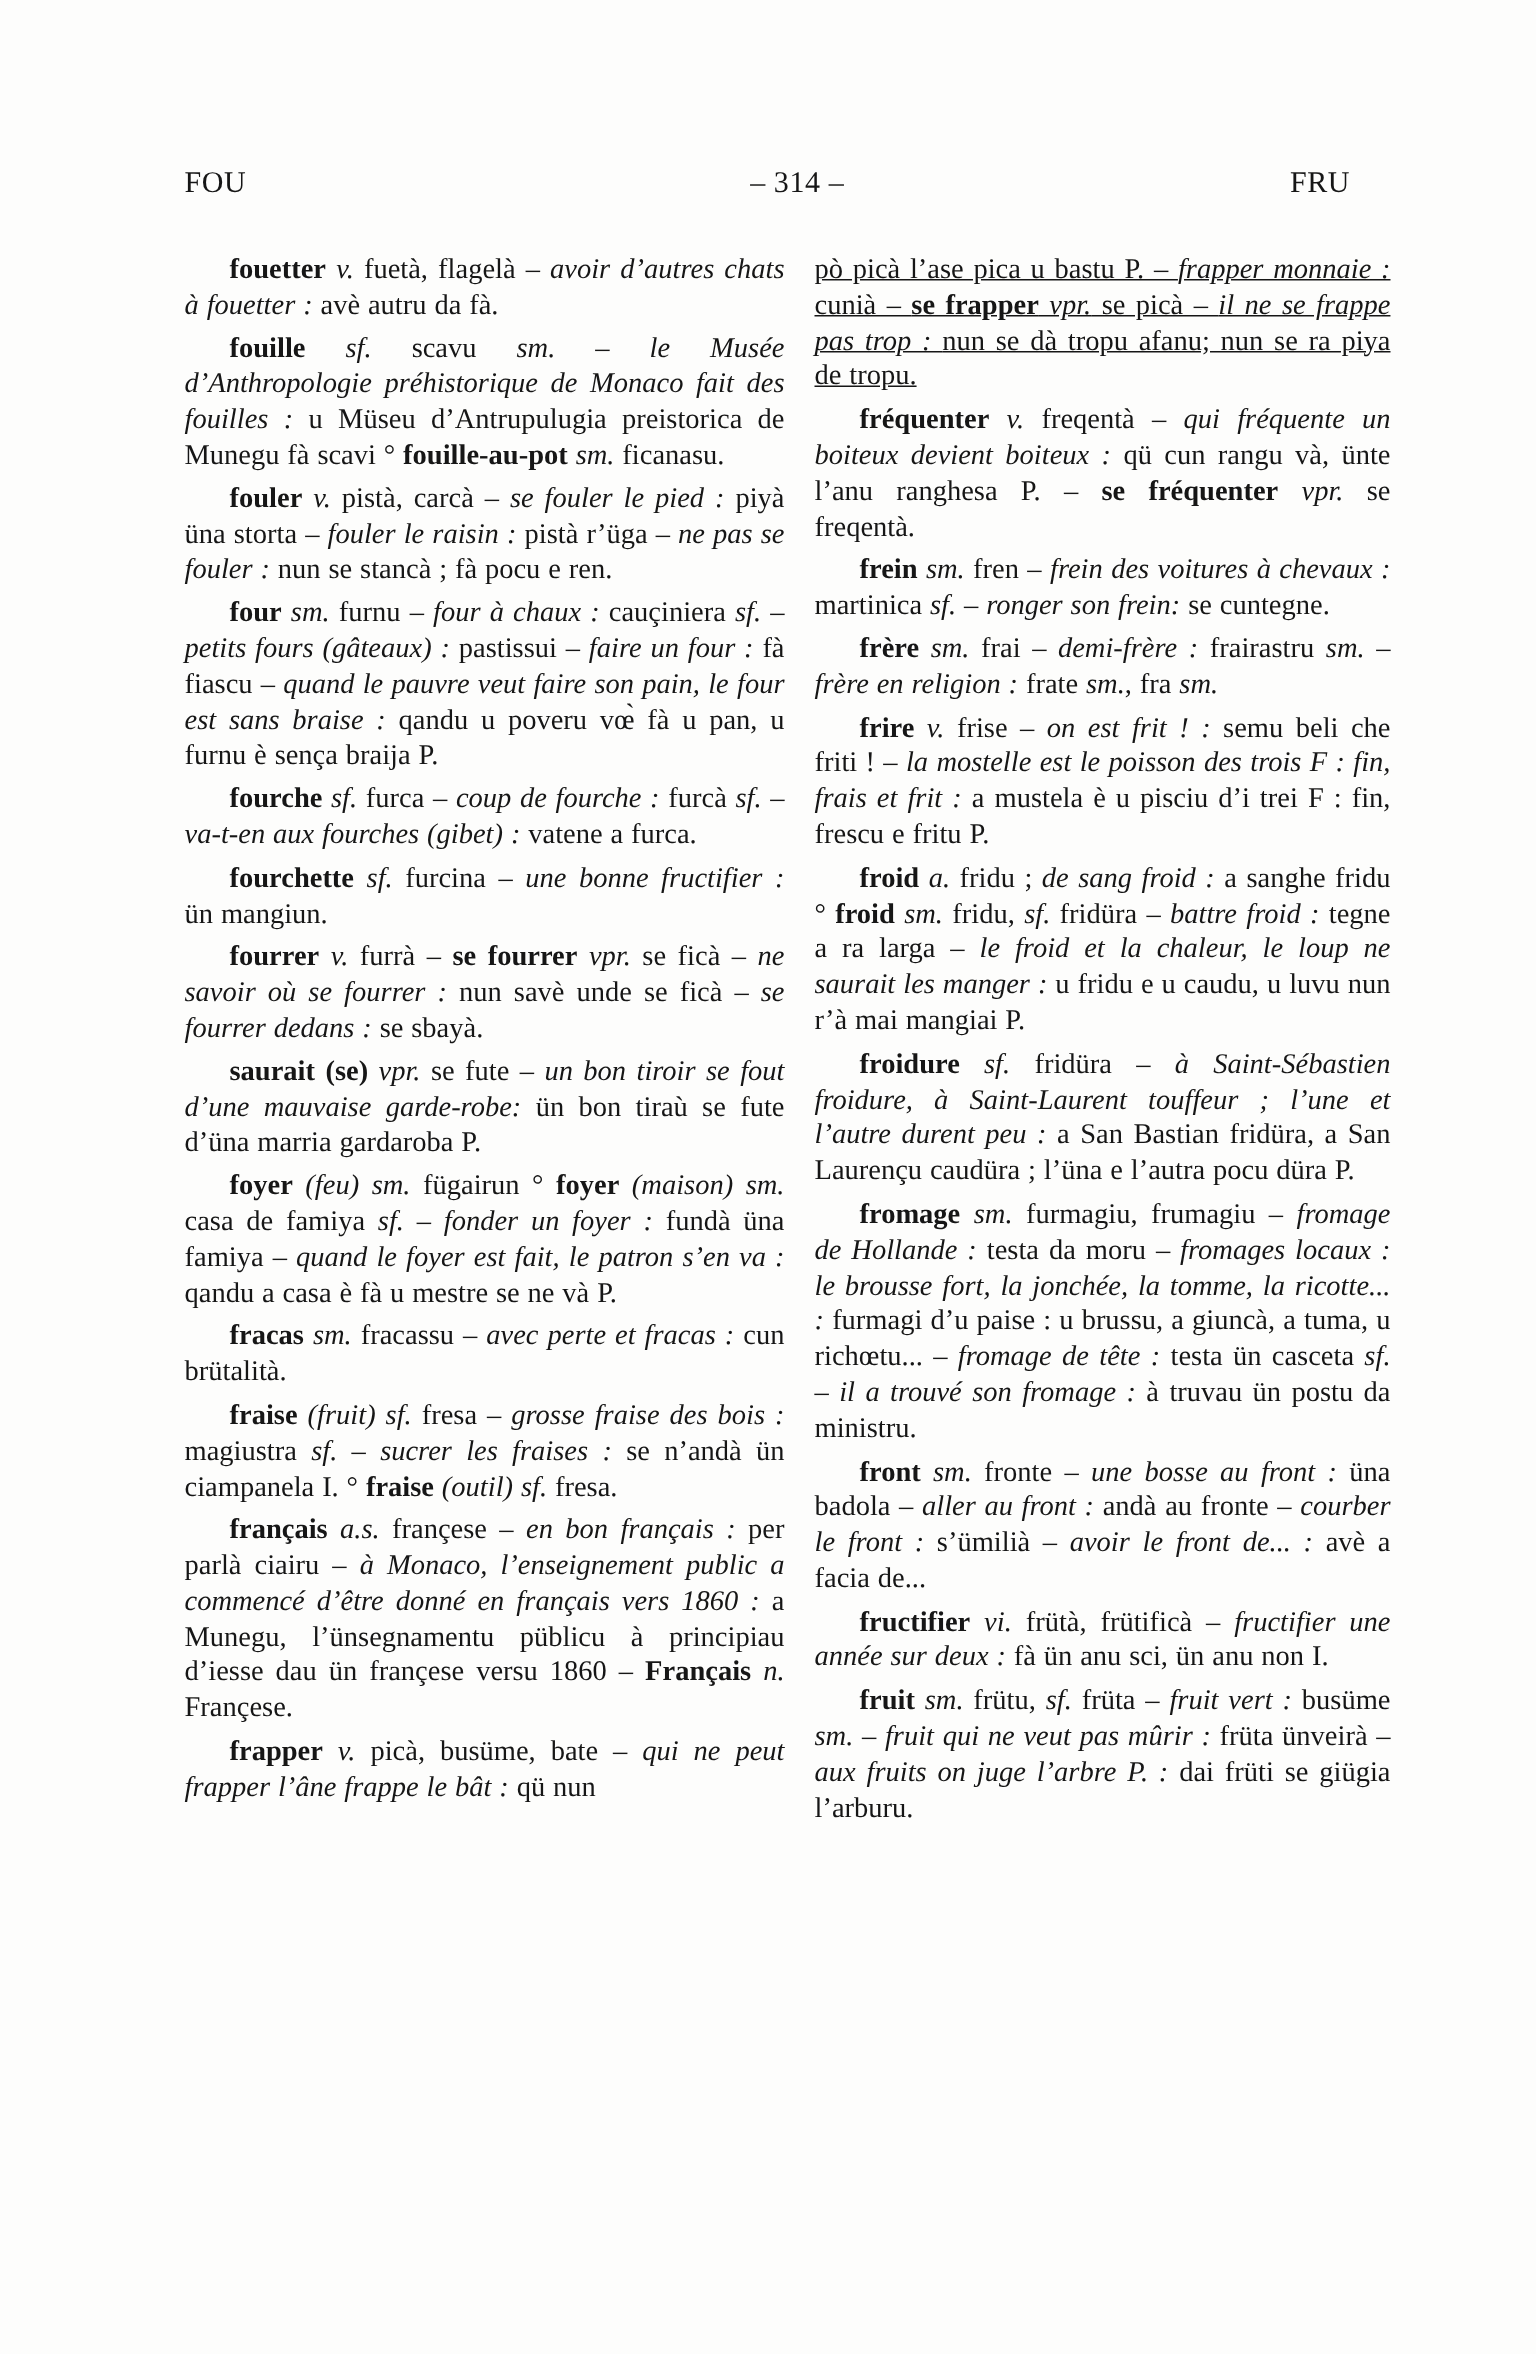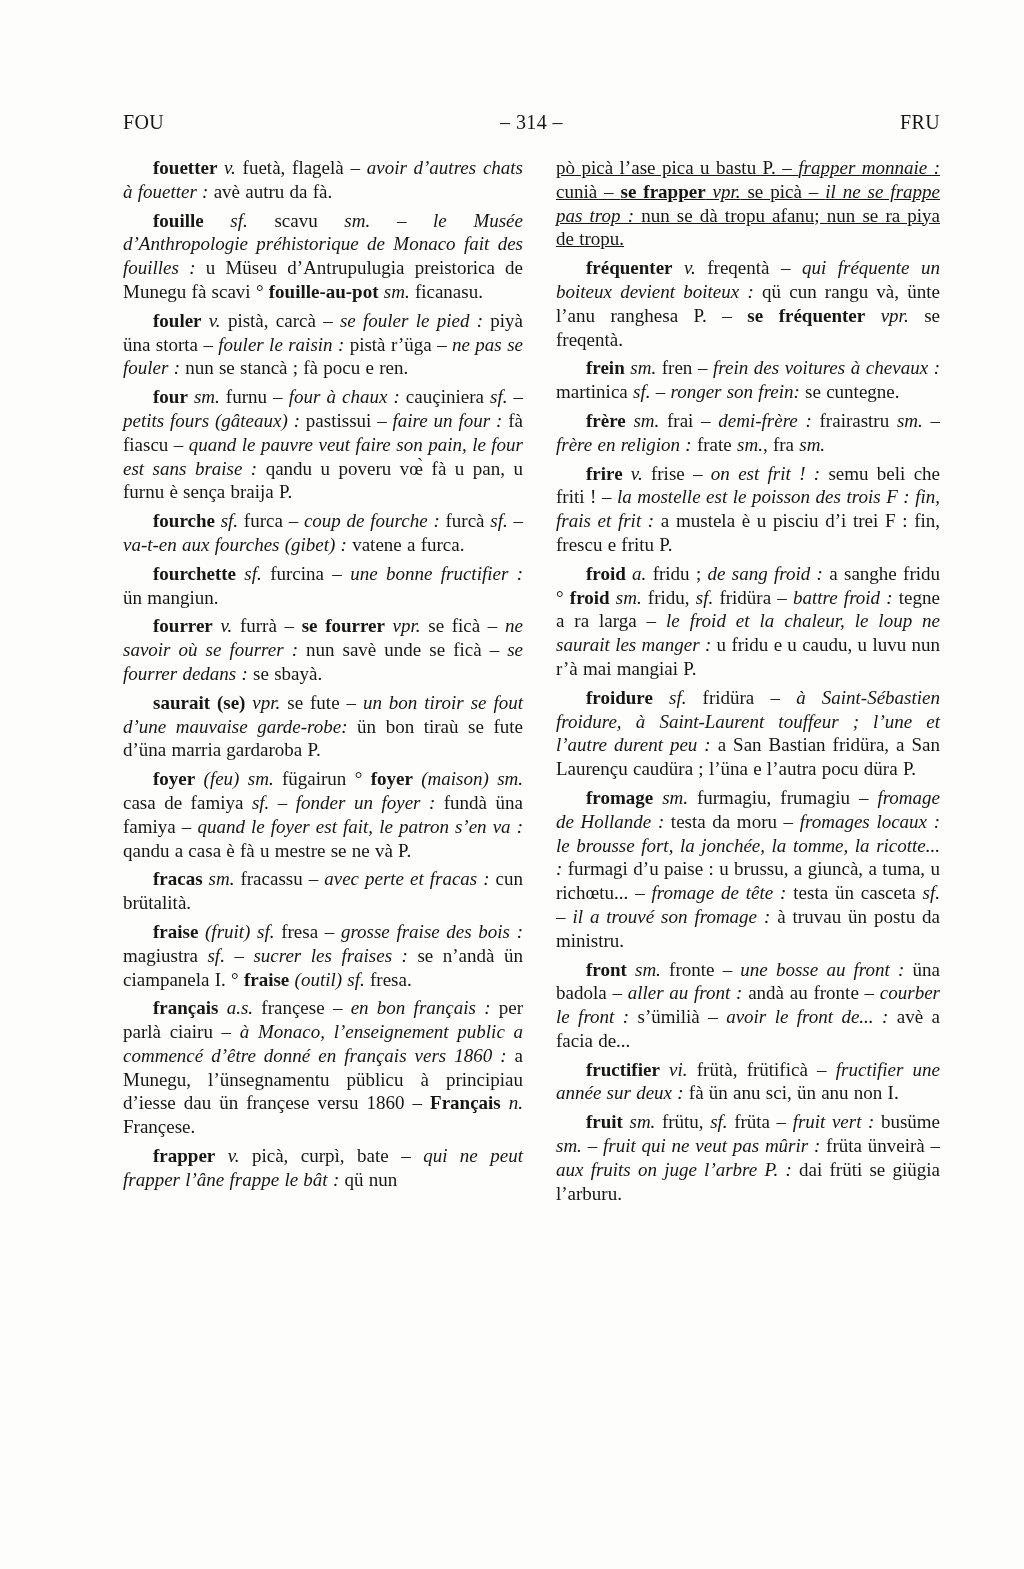--- a/index.html
+++ b/index.html
@@ -25,29 +25,29 @@
     display: flex;
     justify-content: space-between;
     align-items: baseline;
     font-size: 20px;
     letter-spacing: 0.4px;
   }
   .running-header .guide-left,
   .running-header .guide-right {
     width: 120px;
   }
-  .running-header .guide-right { text-align: right; }
+  .running-header .guide-right { text-align: center; }
   .running-header .page-num { text-align: center; }
   .columns {
     position: absolute;
-    top: 156px;
+    top: 168px;
     left: 123px;
     width: 817px;
     display: flex;
-    gap: 33px;
+    gap: 20px;
   }
   .col { flex: 0 0 auto; }
   .col-left  { width: 400px; }
   .col-right { width: 384px; }
   .entry {
     margin: 0 0 5px 0;
     font-size: 19px;
     line-height: 23.8px;
     text-align: justify;
     text-indent: 30px;
@@ -74,21 +74,21 @@
         <p class="entry"><span class="seg-b">fouler</span><span class="seg-i"> v.</span><span class="seg-n"> pistà, carcà – </span><span class="seg-i">se fouler le pied : </span><span class="seg-n">piyà üna storta – </span><span class="seg-i">fouler le raisin : </span><span class="seg-n">pistà r’üga – </span><span class="seg-i">ne pas se fouler : </span><span class="seg-n">nun se stancà ; fà pocu e ren.</span></p>
         <p class="entry"><span class="seg-b">four</span><span class="seg-i"> sm.</span><span class="seg-n"> furnu – </span><span class="seg-i">four à chaux : </span><span class="seg-n">cauçiniera </span><span class="seg-i">sf.</span><span class="seg-n"> – </span><span class="seg-i">petits fours (gâteaux) : </span><span class="seg-n">pastissui – </span><span class="seg-i">faire un four : </span><span class="seg-n">fà fiascu – </span><span class="seg-i">quand le pauvre veut faire son pain, le four est sans braise : </span><span class="seg-n">qandu u poveru vœ̀ fà u pan, u furnu è sença braija P.</span></p>
         <p class="entry"><span class="seg-b">fourche</span><span class="seg-i"> sf.</span><span class="seg-n"> furca – </span><span class="seg-i">coup de fourche : </span><span class="seg-n">furcà </span><span class="seg-i">sf.</span><span class="seg-n"> – </span><span class="seg-i">va-t-en aux fourches (gibet) : </span><span class="seg-n">vatene a furca.</span></p>
         <p class="entry"><span class="seg-b">fourchette</span><span class="seg-i"> sf.</span><span class="seg-n"> furcina – </span><span class="seg-i">une bonne fructifier : </span><span class="seg-n">ün mangiun.</span></p>
         <p class="entry"><span class="seg-b">fourrer</span><span class="seg-i"> v.</span><span class="seg-n"> furrà – </span><span class="seg-b">se fourrer</span><span class="seg-i"> vpr.</span><span class="seg-n"> se ficà – </span><span class="seg-i">ne savoir où se fourrer : </span><span class="seg-n">nun savè unde se ficà – </span><span class="seg-i">se fourrer dedans : </span><span class="seg-n">se sbayà.</span></p>
         <p class="entry"><span class="seg-b">saurait (se)</span><span class="seg-i"> vpr.</span><span class="seg-n"> se fute – </span><span class="seg-i">un bon tiroir se fout d’une mauvaise garde-robe: </span><span class="seg-n">ün bon tiraù se fute d’üna marria gardaroba P.</span></p>
         <p class="entry"><span class="seg-b">foyer</span><span class="seg-i"> (feu) sm.</span><span class="seg-n"> fügairun ° </span><span class="seg-b">foyer</span><span class="seg-i"> (maison) sm.</span><span class="seg-n"> casa de famiya </span><span class="seg-i">sf.</span><span class="seg-n"> – </span><span class="seg-i">fonder un foyer : </span><span class="seg-n">fundà üna famiya – </span><span class="seg-i">quand le foyer est fait, le patron s’en va : </span><span class="seg-n">qandu a casa è fà u mestre se ne và P.</span></p>
         <p class="entry"><span class="seg-b">fracas</span><span class="seg-i"> sm.</span><span class="seg-n"> fracassu – </span><span class="seg-i">avec perte et fracas : </span><span class="seg-n">cun brütalità.</span></p>
         <p class="entry"><span class="seg-b">fraise</span><span class="seg-i"> (fruit) sf.</span><span class="seg-n"> fresa – </span><span class="seg-i">grosse fraise des bois : </span><span class="seg-n">magiustra </span><span class="seg-i">sf.</span><span class="seg-n"> – </span><span class="seg-i">sucrer les fraises : </span><span class="seg-n">se n’andà ün ciampanela I. ° </span><span class="seg-b">fraise</span><span class="seg-i"> (outil) sf.</span><span class="seg-n"> fresa.</span></p>
         <p class="entry"><span class="seg-b">français</span><span class="seg-i"> a.s.</span><span class="seg-n"> françese – </span><span class="seg-i">en bon français : </span><span class="seg-n">per parlà ciairu – </span><span class="seg-i">à Monaco, l’enseignement public a commencé d’être donné en français vers 1860 : </span><span class="seg-n">a Munegu, l’ünsegnamentu püblicu à principiau d’iesse dau ün françese versu 1860 – </span><span class="seg-b">Français</span><span class="seg-i"> n.</span><span class="seg-n"> Françese.</span></p>
-        <p class="entry"><span class="seg-b">frapper</span><span class="seg-i"> v.</span><span class="seg-n"> picà, curpì, bate – </span><span class="seg-i">qui ne peut frapper l’âne frappe le bât : </span><span class="seg-n">qü nun</span></p>
+        <p class="entry"><span class="seg-b">frapper</span><span class="seg-i"> v.</span><span class="seg-n"> picà, busüme, bate – </span><span class="seg-i">qui ne peut frapper l’âne frappe le bât : </span><span class="seg-n">qü nun</span></p>
       </div>
     <div class="col col-right">
         <p class="entry continuation"><span class="seg-n">pò picà l’ase pica u bastu P. – </span><span class="seg-i">frapper monnaie : </span><span class="seg-n">cunià – </span><span class="seg-b">se frapper</span><span class="seg-i"> vpr.</span><span class="seg-n"> se picà – </span><span class="seg-i">il ne se frappe pas trop : </span><span class="seg-n">nun se dà tropu afanu; nun se ra piya de tropu.</span></p>
         <p class="entry"><span class="seg-b">fréquenter</span><span class="seg-i"> v.</span><span class="seg-n"> freqentà – </span><span class="seg-i">qui fréquente un boiteux devient boiteux : </span><span class="seg-n">qü cun rangu và, ünte l’anu ranghesa P. – </span><span class="seg-b">se fréquenter</span><span class="seg-i"> vpr.</span><span class="seg-n"> se freqentà.</span></p>
         <p class="entry"><span class="seg-b">frein</span><span class="seg-i"> sm.</span><span class="seg-n"> fren – </span><span class="seg-i">frein des voitures à chevaux : </span><span class="seg-n">martinica </span><span class="seg-i">sf.</span><span class="seg-n"> – </span><span class="seg-i">ronger son frein: </span><span class="seg-n">se cuntegne.</span></p>
         <p class="entry"><span class="seg-b">frère</span><span class="seg-i"> sm.</span><span class="seg-n"> frai – </span><span class="seg-i">demi-frère : </span><span class="seg-n">frairastru </span><span class="seg-i">sm.</span><span class="seg-n"> – </span><span class="seg-i">frère en religion : </span><span class="seg-n">frate </span><span class="seg-i">sm.</span><span class="seg-n">, fra </span><span class="seg-i">sm.</span></p>
         <p class="entry"><span class="seg-b">frire</span><span class="seg-i"> v.</span><span class="seg-n"> frise – </span><span class="seg-i">on est frit ! : </span><span class="seg-n">semu beli che friti ! – </span><span class="seg-i">la mostelle est le poisson des trois F : fin, frais et frit : </span><span class="seg-n">a mustela è u pisciu d’i trei F : fin, frescu e fritu P.</span></p>
         <p class="entry"><span class="seg-b">froid</span><span class="seg-i"> a.</span><span class="seg-n"> fridu ; </span><span class="seg-i">de sang froid : </span><span class="seg-n">a sanghe fridu ° </span><span class="seg-b">froid</span><span class="seg-i"> sm.</span><span class="seg-n"> fridu, </span><span class="seg-i">sf.</span><span class="seg-n"> fridüra – </span><span class="seg-i">battre froid : </span><span class="seg-n">tegne a ra larga – </span><span class="seg-i">le froid et la chaleur, le loup ne saurait les manger : </span><span class="seg-n">u fridu e u caudu, u luvu nun r’à mai mangiai P.</span></p>
         <p class="entry"><span class="seg-b">froidure</span><span class="seg-i"> sf.</span><span class="seg-n"> fridüra – </span><span class="seg-i">à Saint-Sébastien froidure, à Saint-Laurent touffeur ; l’une et l’autre durent peu : </span><span class="seg-n">a San Bastian fridüra, a San Laurençu caudüra ; l’üna e l’autra pocu düra P.</span></p>
         <p class="entry"><span class="seg-b">fromage</span><span class="seg-i"> sm.</span><span class="seg-n"> furmagiu, frumagiu – </span><span class="seg-i">fromage de Hollande : </span><span class="seg-n">testa da moru – </span><span class="seg-i">fromages locaux : le brousse fort, la jonchée, la tomme, la ricotte... : </span><span class="seg-n">furmagi d’u paise : u brussu, a giuncà, a tuma, u richœtu... – </span><span class="seg-i">fromage de tête : </span><span class="seg-n">testa ün casceta </span><span class="seg-i">sf.</span><span class="seg-n"> – </span><span class="seg-i">il a trouvé son fromage : </span><span class="seg-n">à truvau ün postu da ministru.</span></p>

